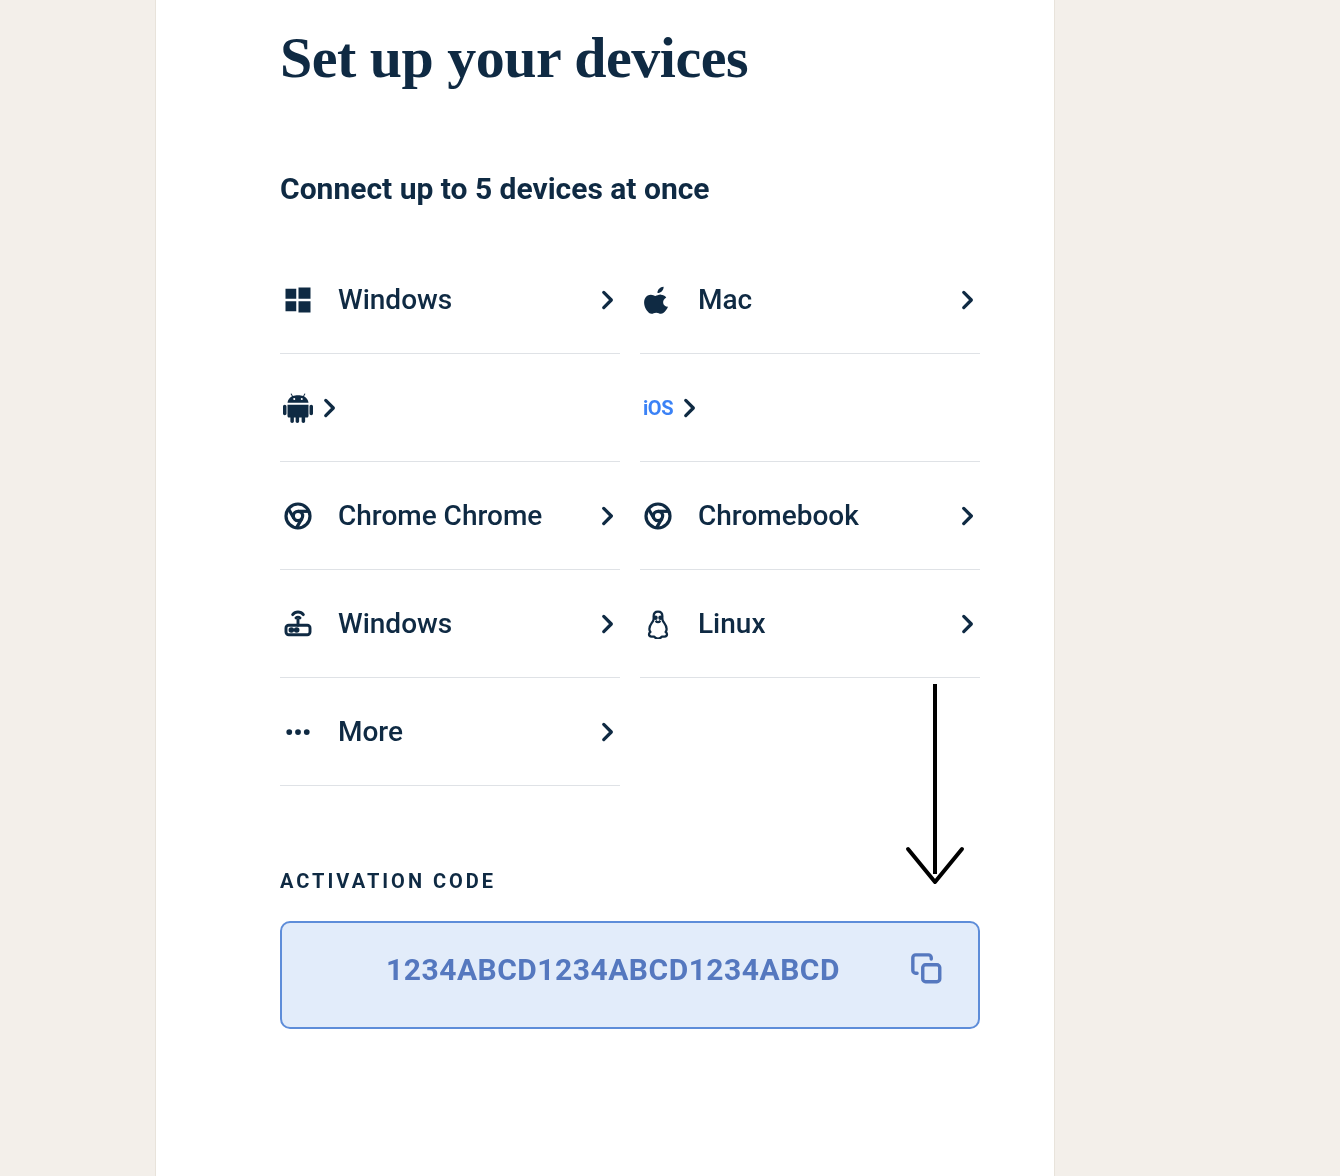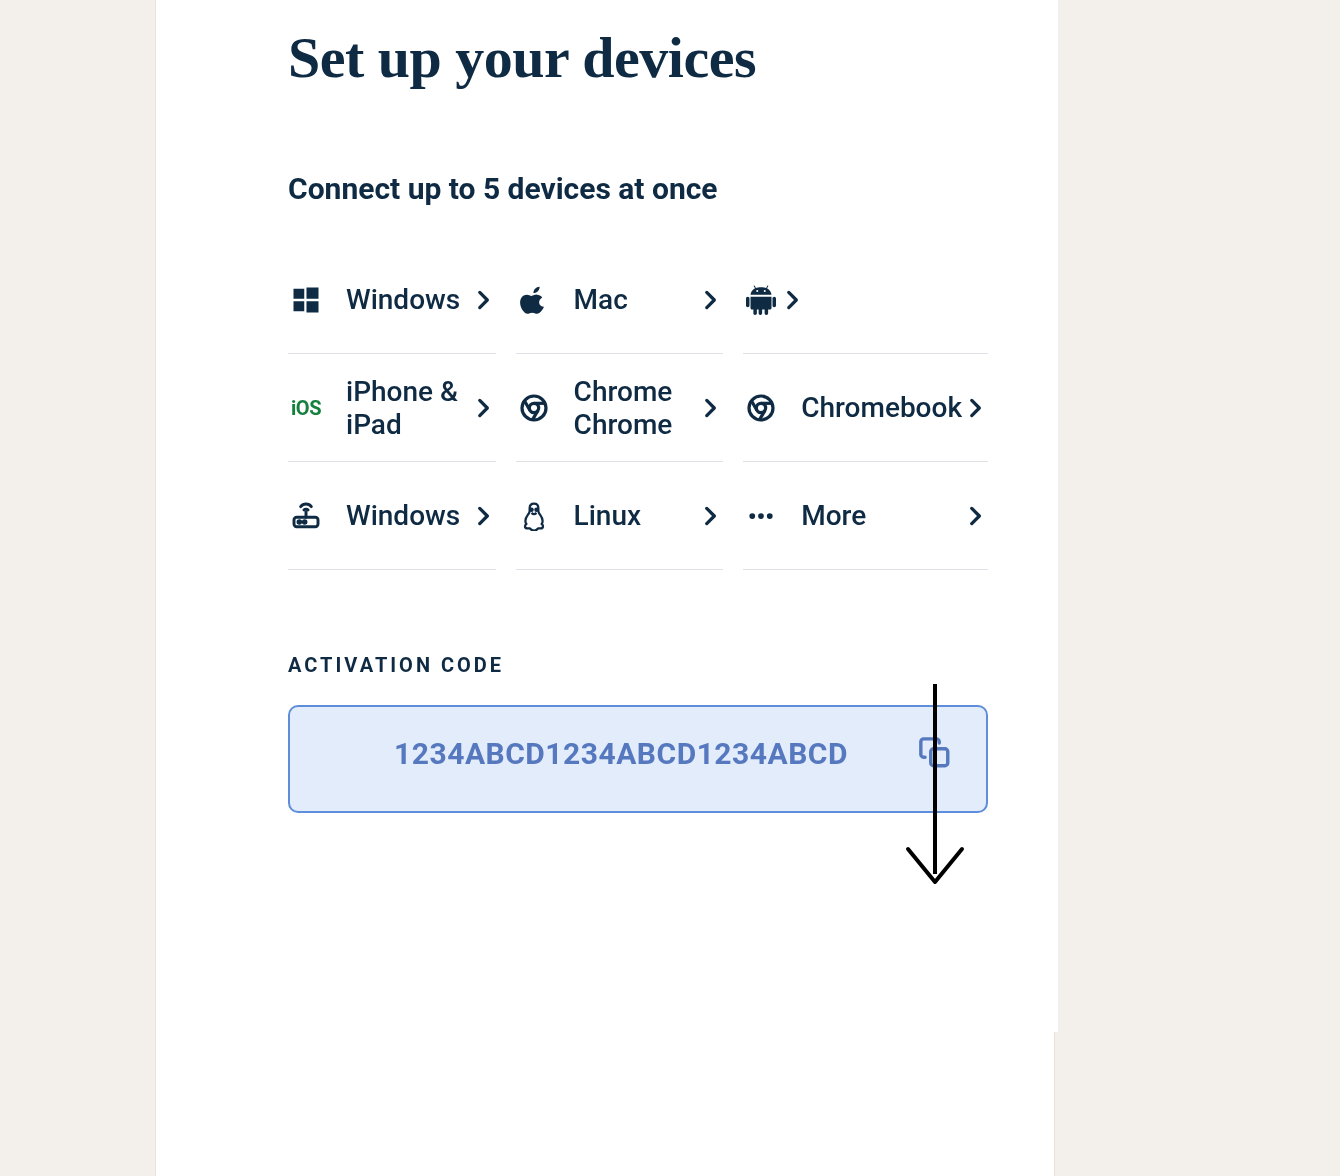--- a/index.html
+++ b/index.html
@@ -14,21 +14,21 @@
     left: 155px;
     top: 0;
     width: 900px;
     height: 1176px;
     background: #ffffff;
     border-left: 1px solid #e8e3db;
     border-right: 1px solid #e8e3db;
   }
   .card {
     position: absolute;
-    left: 218px;
+    left: 210px;
     top: 0;
     width: 840px;
     height: 1032px;
     background: #ffffff;
     padding: 10px 70px 40px 70px;
   }
   .title {
     font-family: Georgia, "Times New Roman", serif;
     font-size: 58px;
     font-weight: 700;
@@ -38,21 +38,21 @@
     letter-spacing: -0.5px;
   }
   .subtitle {
     font-size: 30px;
     font-weight: 700;
     color: #0f2a43;
     margin-bottom: 40px;
   }
   .grid {
     display: grid;
-    grid-template-columns: 1fr 1fr 1fr;
+    grid-template-columns: 1fr 1fr;
     column-gap: 20px;
   }
   .device-row {
     display: flex;
     align-items: center;
     height: 108px;
     border-bottom: 1px solid #dfe2e6;
     cursor: pointer;
   }
   .device-icon {
@@ -172,22 +172,21 @@
           </svg>
       </span>
       <span class="chevron">
         <svg viewBox="0 0 24 24" width="26" height="26" fill="none" stroke="#0f2a43" stroke-width="3" stroke-linecap="round" stroke-linejoin="round">
             <polyline points="9 5 16 12 9 19"></polyline>
           </svg>
       </span>
     </div>
 
     <div class="device-row">
-      <span class="device-icon" style="font-weight:700;font-size:20px;letter-spacing:-0.5px;color:#15803d;">iOS</span>
-      <span class="device-label">iPhone &amp; iPad</span>
+      <span class="device-icon" style="font-weight:700;font-size:20px;letter-spacing:-0.5px;color:#3b82f6;">iOS</span>
       <span class="chevron">
         <svg viewBox="0 0 24 24" width="26" height="26" fill="none" stroke="#0f2a43" stroke-width="3" stroke-linecap="round" stroke-linejoin="round">
             <polyline points="9 5 16 12 9 19"></polyline>
           </svg>
       </span>
     </div>
 
     <div class="device-row">
       <span class="device-icon">
         <svg viewBox="0 0 24 24" width="32" height="32" fill="none" stroke="#0f2a43" stroke-width="2.4">

